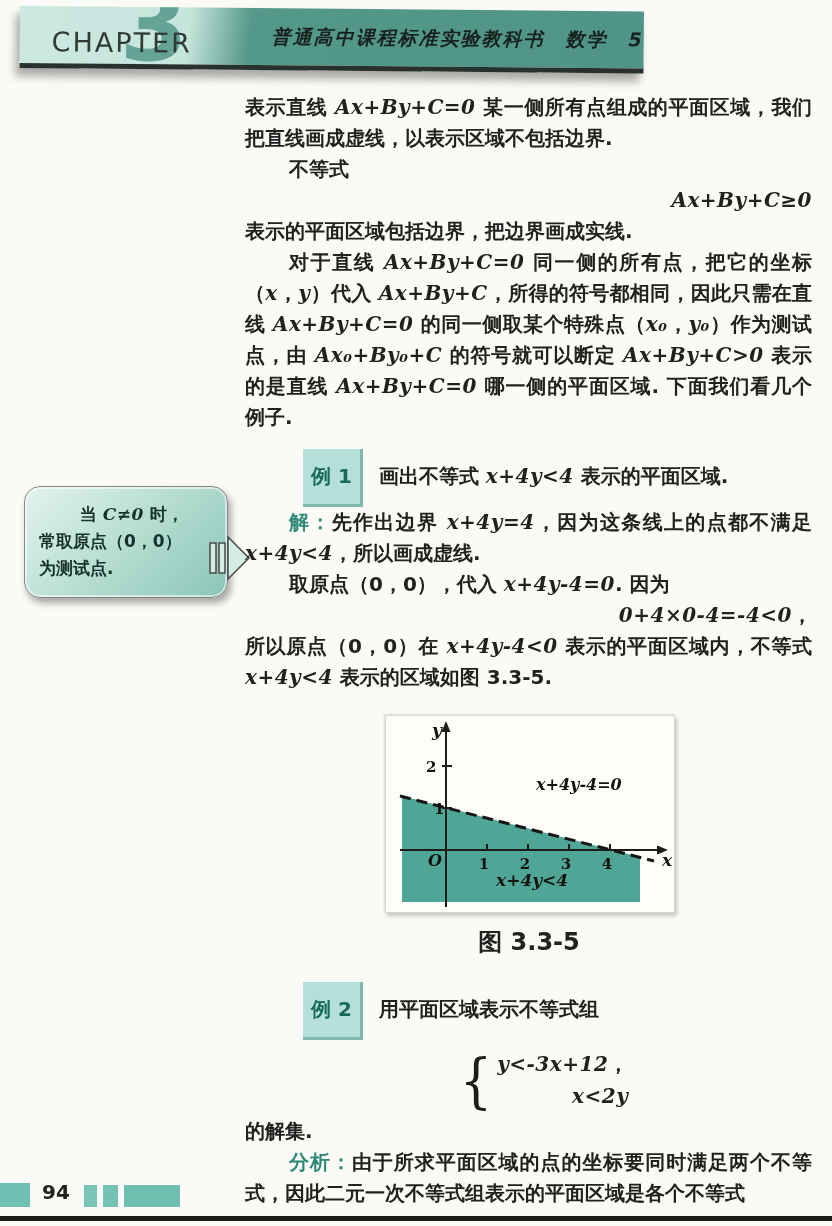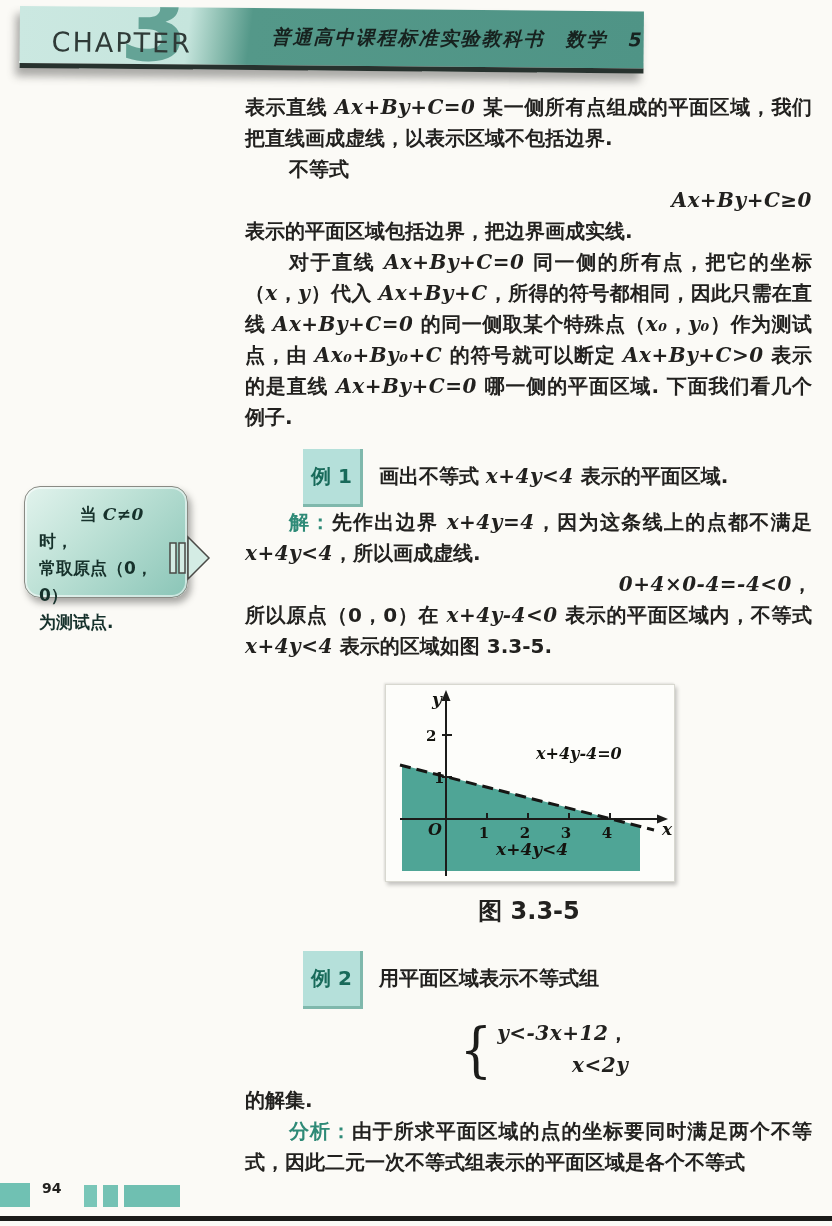--- a/index.html
+++ b/index.html
@@ -30,21 +30,21 @@
     font-size:27px; letter-spacing:2px; color:#2f3a37; font-weight:500;
   }
   .header-title {
     flex:1; display:flex; align-items:center; padding-left:48px;
     font-weight:bold; font-style:italic; font-size:19px;
     letter-spacing:2px; color:#17221f; white-space:nowrap;
   }
 
   
   .margin-note {
-    position:absolute; left:24px; top:486px; width:164px; height:112px;
+    position:absolute; left:24px; top:486px; width:204px; height:112px;
     box-sizing:border-box; padding:14px 10px 0 14px;
     background:linear-gradient(135deg,#e2f3ed 0%,#bfe2d7 40%,#8ac5b7 100%);
     border-radius:16px; border:1px solid #8a8a84;
     box-shadow:3px 5px 7px rgba(40,40,38,0.4), inset 0 0 0 2px rgba(255,255,255,0.55);
     font-size:17px; font-weight:bold; line-height:27px; color:#16312b;
   }
   .margin-note .mn-l1 { text-indent:2.4em; }
   .mn-arrow { position:absolute; right:-24px; bottom:16px; }
 
   
@@ -99,21 +99,21 @@
   .sys-lines { font-size:20px; line-height:32px; font-weight:700; text-align:right; }
 
   
   .footer-block { position:absolute; background:#70c1b3; }
   .fb-1 { left:0;   top:1183px; width:30px; height:24px; }
   .fb-2 { left:84px;  top:1185px; width:13px; height:22px; background:#79c6b8; }
   .fb-3 { left:103px; top:1185px; width:15px; height:22px; background:#74c2b4; }
   .fb-4 { left:124px; top:1185px; width:56px; height:22px; background:#6fbfb1; }
   .page-num {
     position:absolute; left:42px; top:1180px;
-    font-size:14px; font-weight:600; color:#22211f;
+    font-size:20px; font-weight:600; color:#22211f;
   }
   .footer-rule { position:absolute; left:0; right:0; top:1216px; height:5px; background:#1b1b19; }
 </style>
 </head>
 <body>
 
 <div class="page">
 
   <div class="header-band">
     <div class="header-light">
@@ -140,20 +140,21 @@
     <p class="center"><span class="seg-m">Ax+By+C≥0</span></p>
     <p><span>表示的平面区域包括边界，把边界画成实线.</span></p>
     <p class="indent"><span>对于直线 </span><span class="seg-m">Ax+By+C=0</span><span> 同一侧的所有点，把它的坐标（</span><span class="seg-m">x</span><span>，</span><span class="seg-m">y</span><span>）代入 </span><span class="seg-m">Ax+By+C</span><span>，所得的符号都相同，因此只需在直线 </span><span class="seg-m">Ax+By+C=0</span><span> 的同一侧取某个特殊点（</span><span class="seg-m">x₀</span><span>，</span><span class="seg-m">y₀</span><span>）作为测试点，由 </span><span class="seg-m">Ax₀+By₀+C</span><span> 的符号就可以断定 </span><span class="seg-m">Ax+By+C&gt;0</span><span> 表示的是直线 </span><span class="seg-m">Ax+By+C=0</span><span> 哪一侧的平面区域. 下面我们看几个例子.</span></p>
 
     <p class="ex-title">
       <span class="ex-badge">例 1</span><span><span>画出不等式 </span><span class="seg-m">x+4y&lt;4</span><span> 表示的平面区域.</span></span>
     </p>
     <p class="indent">
       <span class="label-teal">解：</span><span><span>先作出边界 </span><span class="seg-m">x+4y=4</span><span>，因为这条线上的点都不满足 </span><span class="seg-m">x+4y&lt;4</span><span>，所以画成虚线.</span></span>
     </p>
+    <p class="indent"><span>取原点（0，0），代入 </span><span class="seg-m">x+4y-4=0</span><span>. 因为</span></p>
     <p class="center"><span class="seg-m">0+4×0-4=-4&lt;0</span><span>，</span></p>
     <p><span>所以原点（0，0）在 </span><span class="seg-m">x+4y-4&lt;0</span><span> 表示的平面区域内，不等式 </span><span class="seg-m">x+4y&lt;4</span><span> 表示的区域如图 3.3-5.</span></p>
 
     <div class="figure-wrap">
       <div class="figure-panel">
         <svg width="288" height="196" viewBox="0 0 288 196">
 
           <polygon points="16,80 254,141 254,186 16,186" fill="#4fa596"></polygon>
 
           <line x1="60" y1="14" x2="60" y2="191" stroke="#1c1c1a" stroke-width="2"></line>

